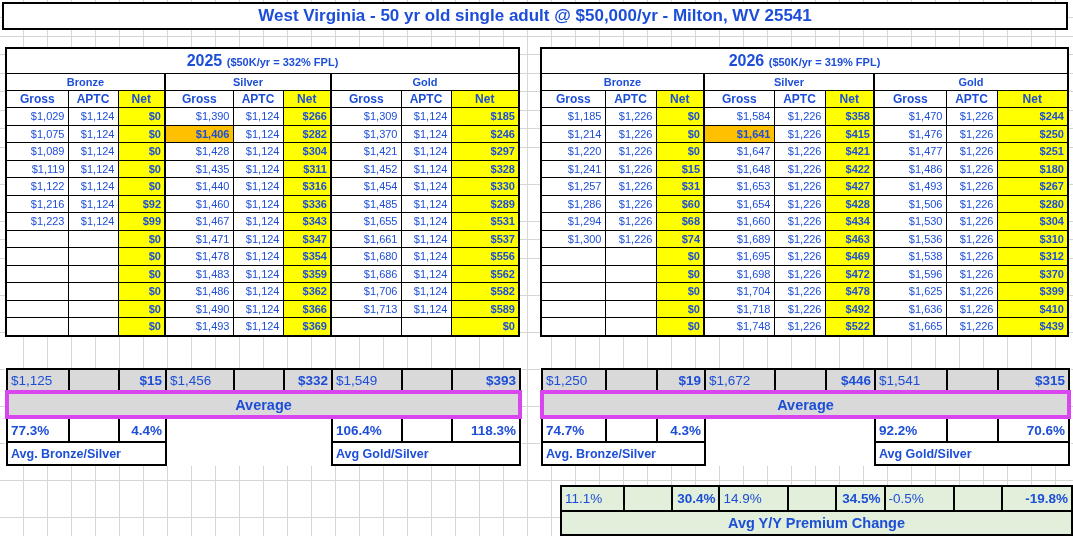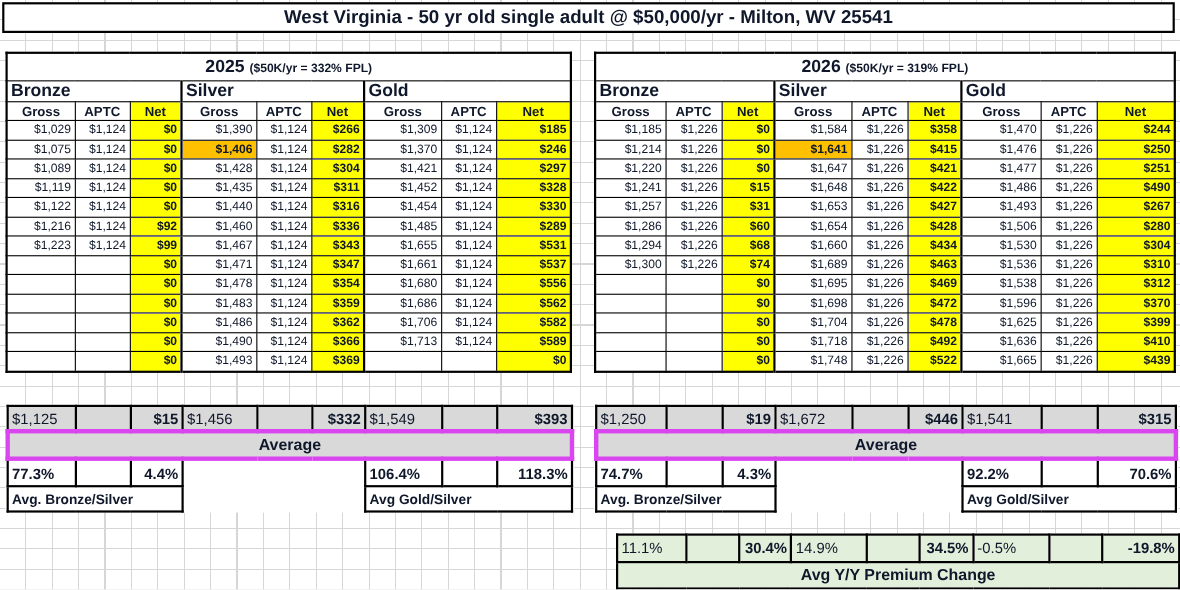--- a/index.html
+++ b/index.html
@@ -1,21 +1,21 @@
 <!DOCTYPE html>
 <html style="--yellow: #FFFF00; --orange: #FFC000; --gray: #D9D9D9; --green: #E2EFDA;"><head>
 <meta charset="utf-8">
 <style>
   :root{
     --yellow:#FFFF00; --orange:#FFC000; --gray:#D9D9D9; --green:#E2EFDA;
   }
   html,body{margin:0;padding:0;background:#fff;}
   .sheet{
     position:relative;width:1073px;height:536px;overflow:hidden;
-    font-family:"Liberation Sans","DejaVu Sans",sans-serif;color:#0f172a;
+    font-family:"Liberation Sans","DejaVu Sans",sans-serif;color:#1d4ed8;
     background:
       repeating-linear-gradient(to right,transparent 0 23px,#d6d6d6 23px 24px),
       repeating-linear-gradient(to bottom,transparent 0 17.5px,#d6d6d6 17.5px 18.5px),
       #fff;
   }
   .title-bar{
     position:absolute;left:2px;top:2px;width:1062px;height:24px;
     border:2px solid #000;background:#fff;
     font-size:17px;font-weight:bold;text-align:center;line-height:24px;
     white-space:nowrap;overflow:hidden;
@@ -26,21 +26,21 @@
   .t2026{left:540px;top:47px;}
   .s2025{left:5px;top:368px;padding-left:40px;}
   .s2026{left:540px;top:368px;}
   .yy{left:540px;top:485px;margin-left:20px;}
 
   
   .data-table{border:2px solid #000;}
   .data-table th,.data-table td{border:1px solid #000;overflow:hidden;white-space:nowrap;padding:0 3px;}
   .year-row th{height:24px;font-size:16px;font-weight:bold;text-align:center;}
   .year-row .fpl{font-size:11px;}
-  .tier-row th{height:16px;font-size:16px;font-weight:bold;text-align:left;}
+  .tier-row th{height:16px;font-size:11px;font-weight:bold;text-align:center;}
   .colhead-row th{height:16px;font-size:12px;font-weight:bold;text-align:center;}
   .net-bg{background:var(--yellow);}
   .data-table td{height:16.5px;font-size:11px;text-align:right;}
   .data-table td.net{background:var(--yellow);font-weight:bold;}
   .data-table td.hl{background:var(--orange);font-weight:bold;}
   .grp{border-left-width:2px !important;}
 
   
   .sum-table td{overflow:hidden;white-space:nowrap;padding:0 3px;}
   .avg-vals td{background:var(--gray);border:2px solid #000;height:20px;font-size:13.5px;}
@@ -325,21 +325,21 @@
         </tr>
         <tr>
           <td>$1,241</td>
           <td>$1,226</td>
           <td class="net">$15</td>
           <td class="grp">$1,648</td>
           <td>$1,226</td>
           <td class="net">$422</td>
           <td class="grp">$1,486</td>
           <td>$1,226</td>
-          <td class="net">$490</td>
+          <td class="net">$180</td>
         </tr>
         <tr>
           <td>$1,257</td>
           <td>$1,226</td>
           <td class="net">$31</td>
           <td class="grp">$1,653</td>
           <td>$1,226</td>
           <td class="net">$427</td>
           <td class="grp">$1,493</td>
           <td>$1,226</td>

